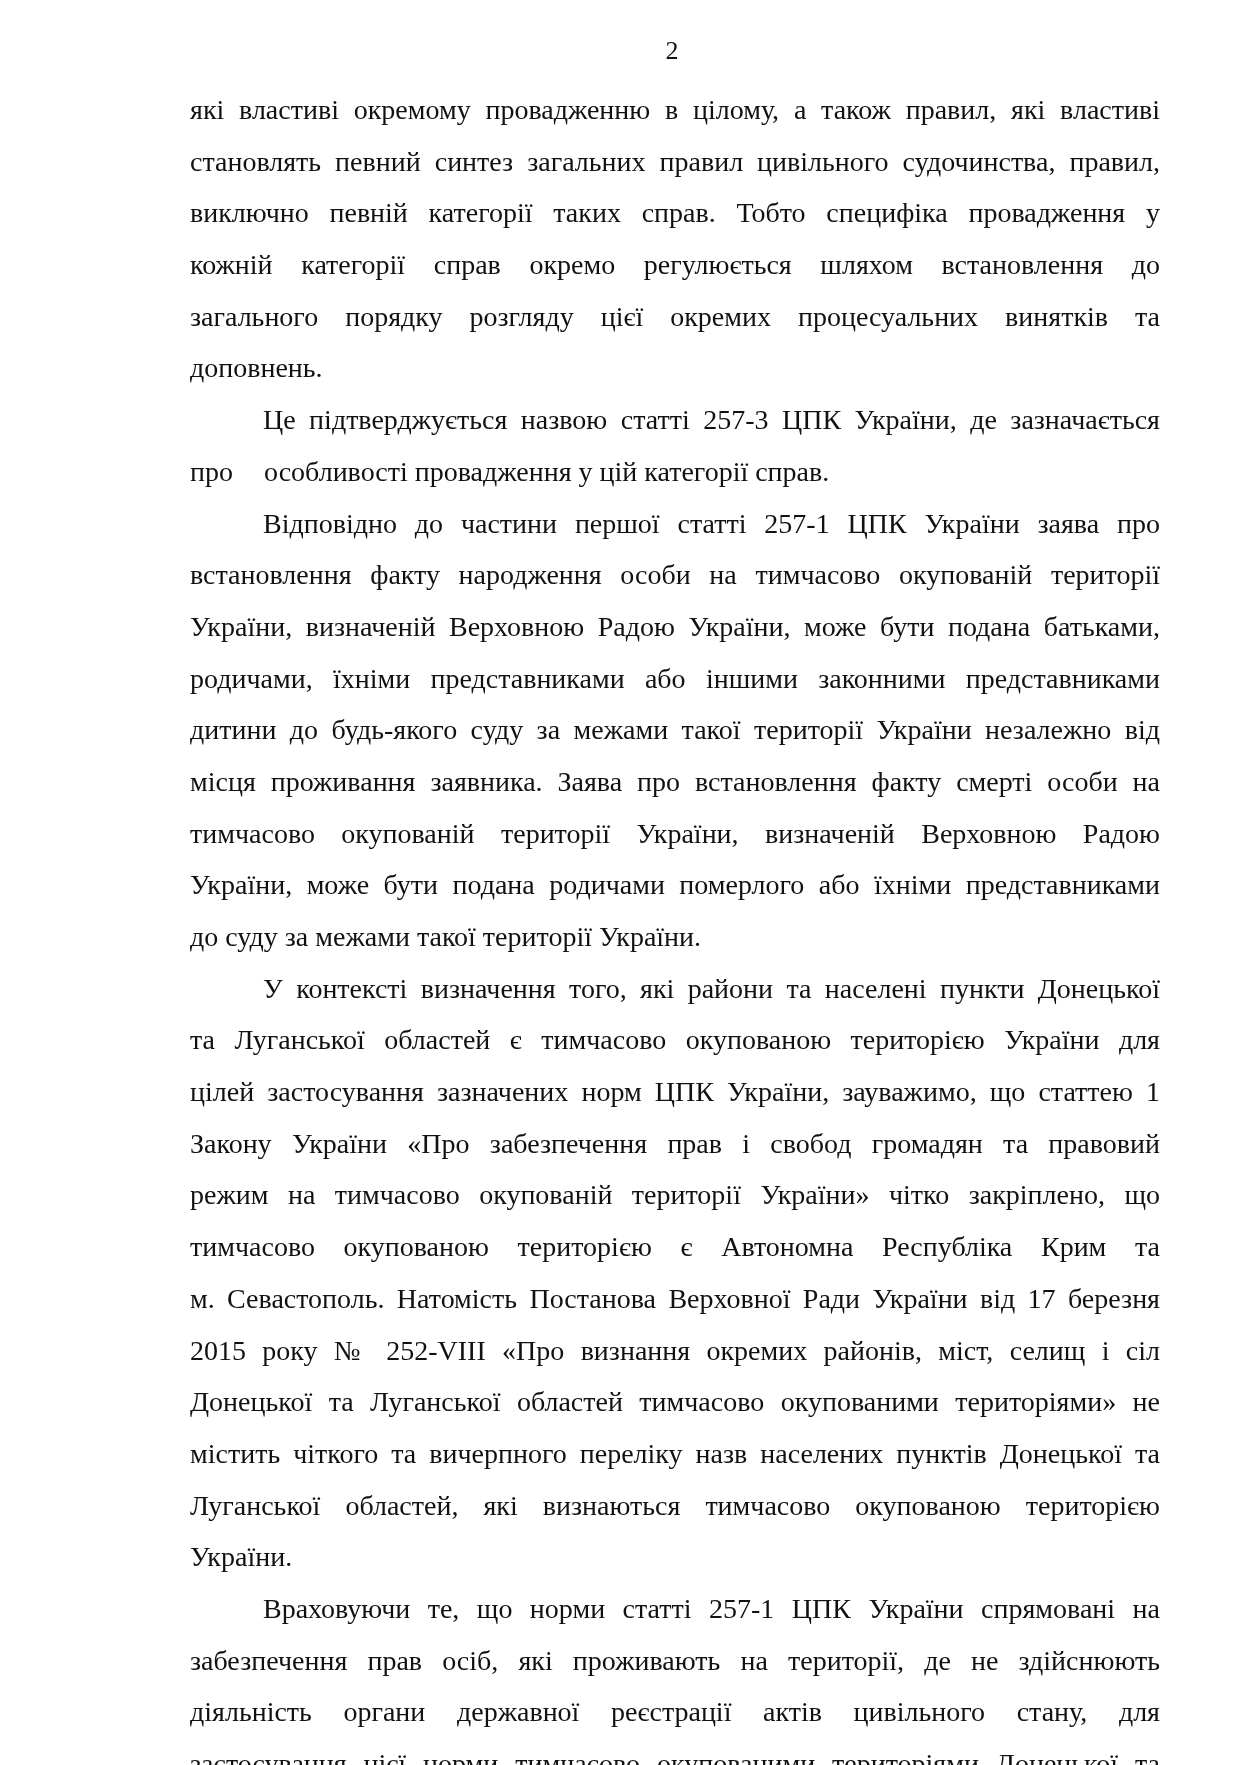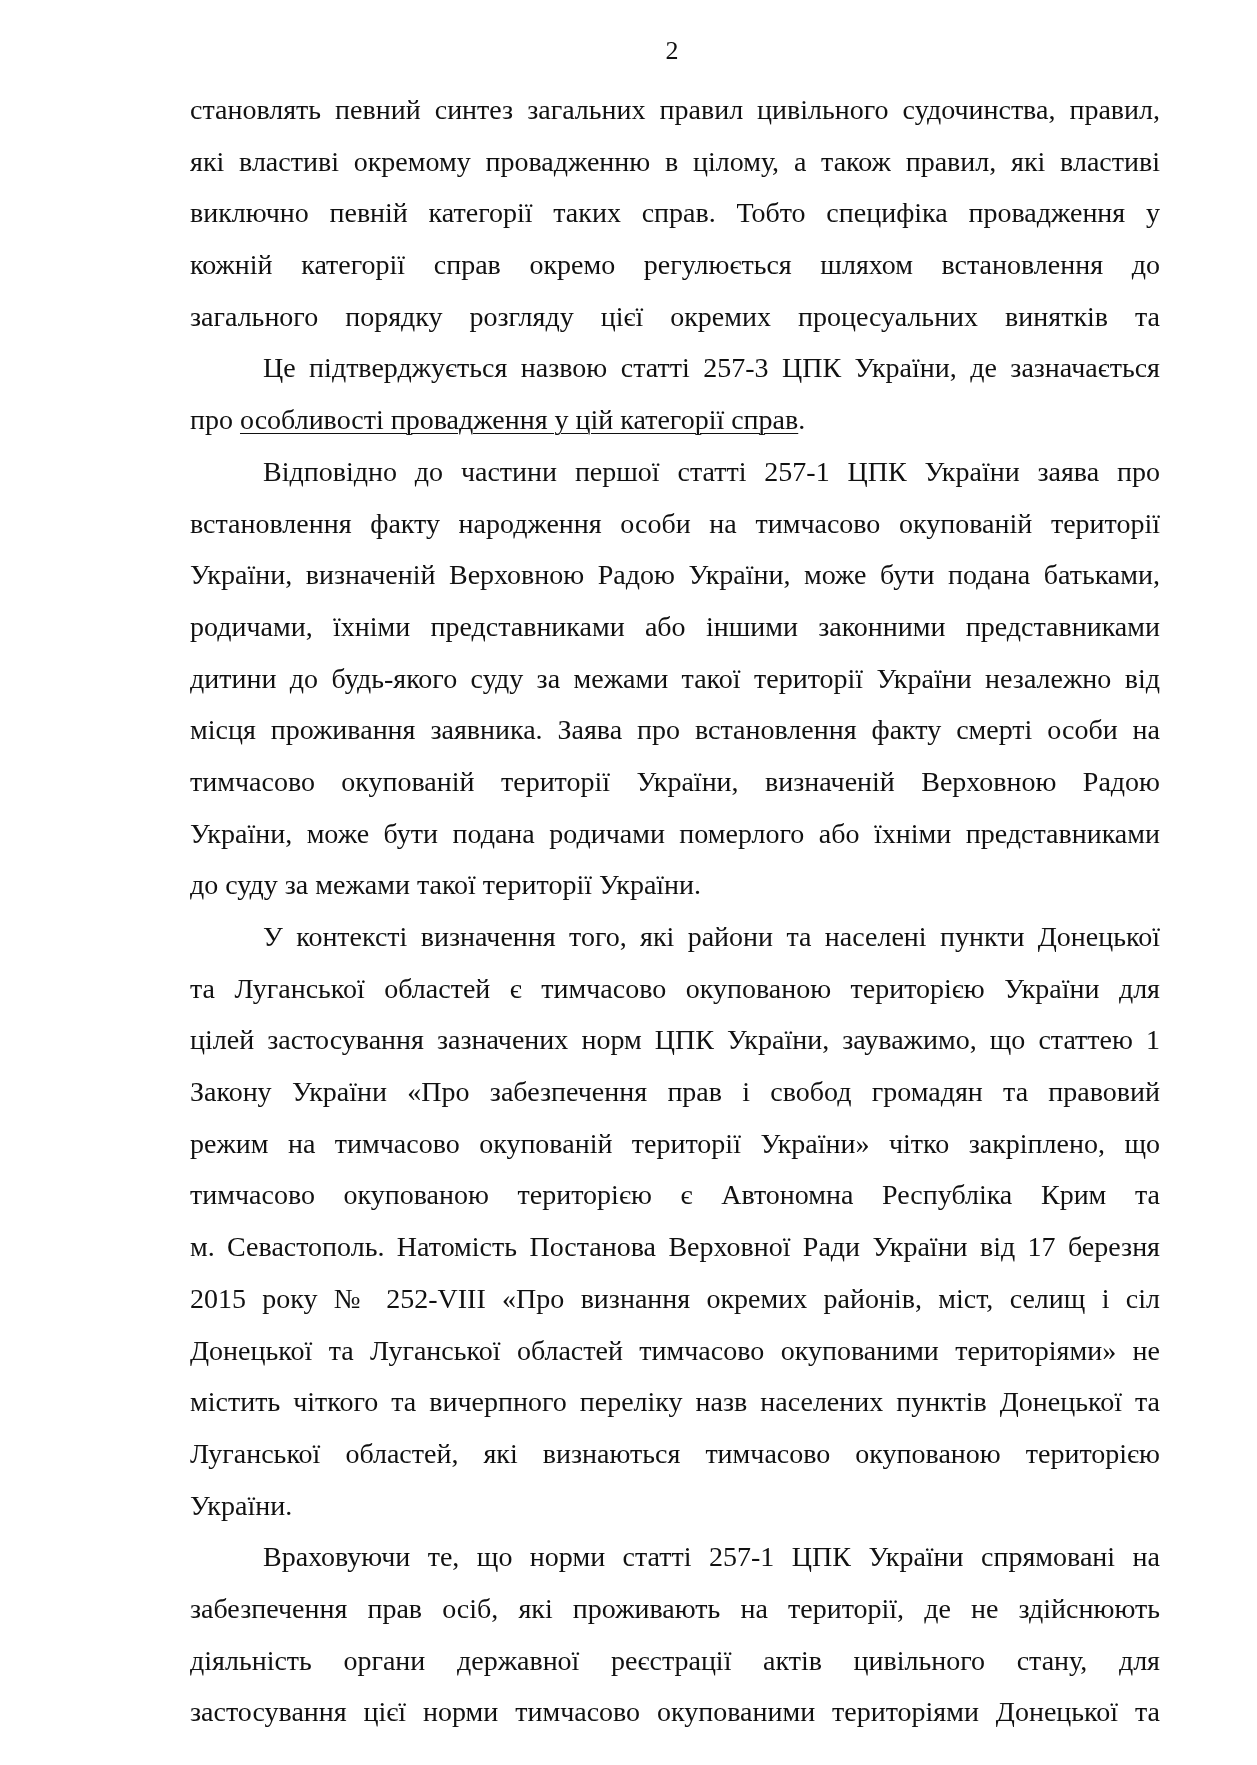--- a/index.html
+++ b/index.html
@@ -16,36 +16,37 @@
   .body-text {
     position: absolute; left: 190px; top: 84px; width: 970px;
   }
   .line {
     display: block; height: 51.7px; line-height: 51.7px;
     font-size: 28px; white-space: nowrap;
     text-align: justify; text-align-last: justify;
   }
   .line.last { text-align-last: left; }
   .line.indent { padding-left: 73px; }
-  .u { text-decoration: underline; text-underline-offset: 4px; text-decoration-thickness: 1px; }
+  .u { text-underline-offset: 4px; text-decoration-thickness: 1px; margin-left: 24px; }
 </style>
 </head>
 <body>
 
 <div class="page">
   <div class="page-number">2</div>
 
   <div class="body-text">
 
     <div>
+      <span class="line">які властиві окремому провадженню в цілому, а також правил, які властиві</span>
       <span class="line">становлять певний синтез загальних правил цивільного судочинства, правил,</span>
-      <span class="line">які властиві окремому провадженню в цілому, а також правил, які властиві</span>
       <span class="line">виключно певній категорії таких справ. Тобто специфіка провадження у</span>
       <span class="line">кожній категорії справ окремо регулюється шляхом встановлення до</span>
       <span class="line">загального порядку розгляду цієї окремих процесуальних винятків та</span>
+      <span class="line last">доповнень.</span>
     </div>
 
     <div>
       <span class="line indent">Це підтверджується назвою статті 257-3 ЦПК України, де зазначається</span>
       <span class="line last"><span>про </span><span class="u">особливості провадження у цій категорії справ</span><span>.</span></span>
     </div>
 
     <div>
       <span class="line indent">Відповідно до частини першої статті 257-1 ЦПК України заява про</span>
       <span class="line">встановлення факту народження особи на тимчасово окупованій території</span>

